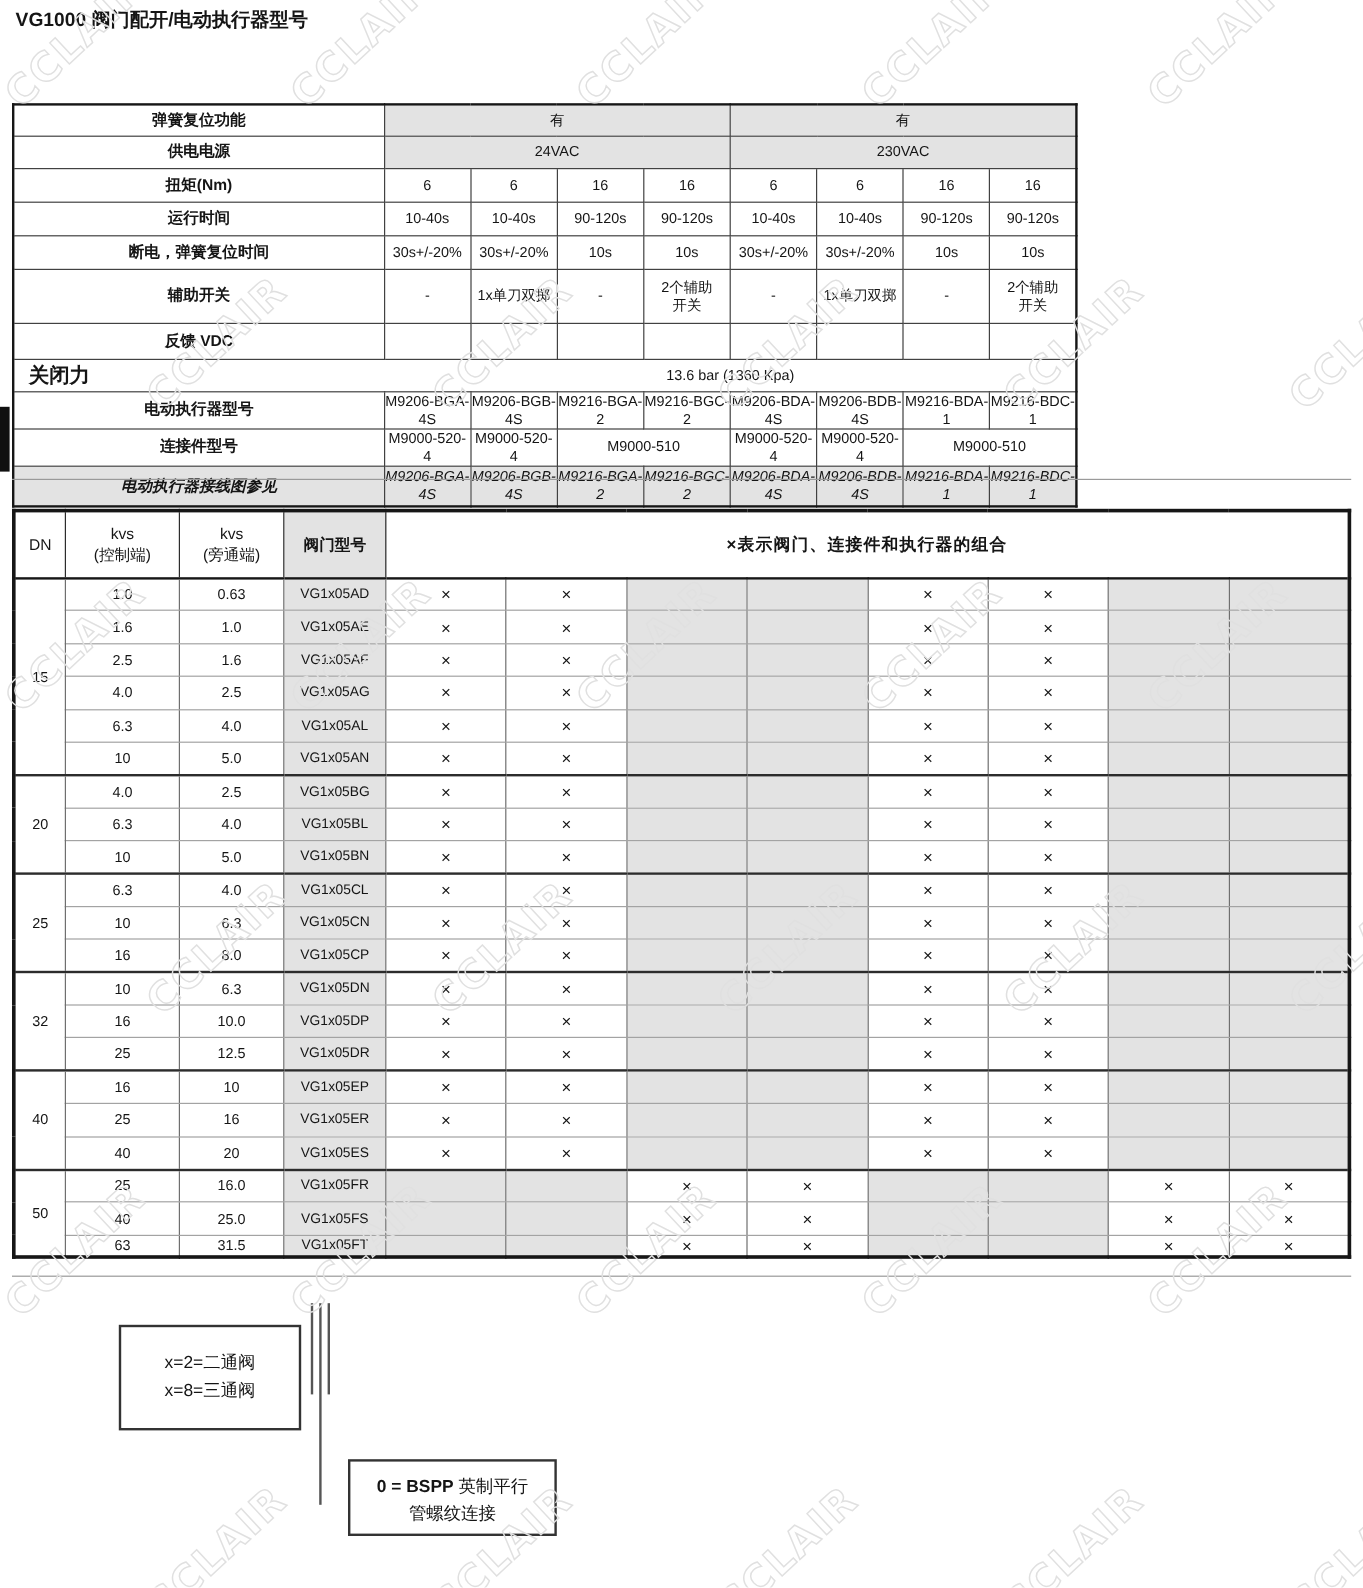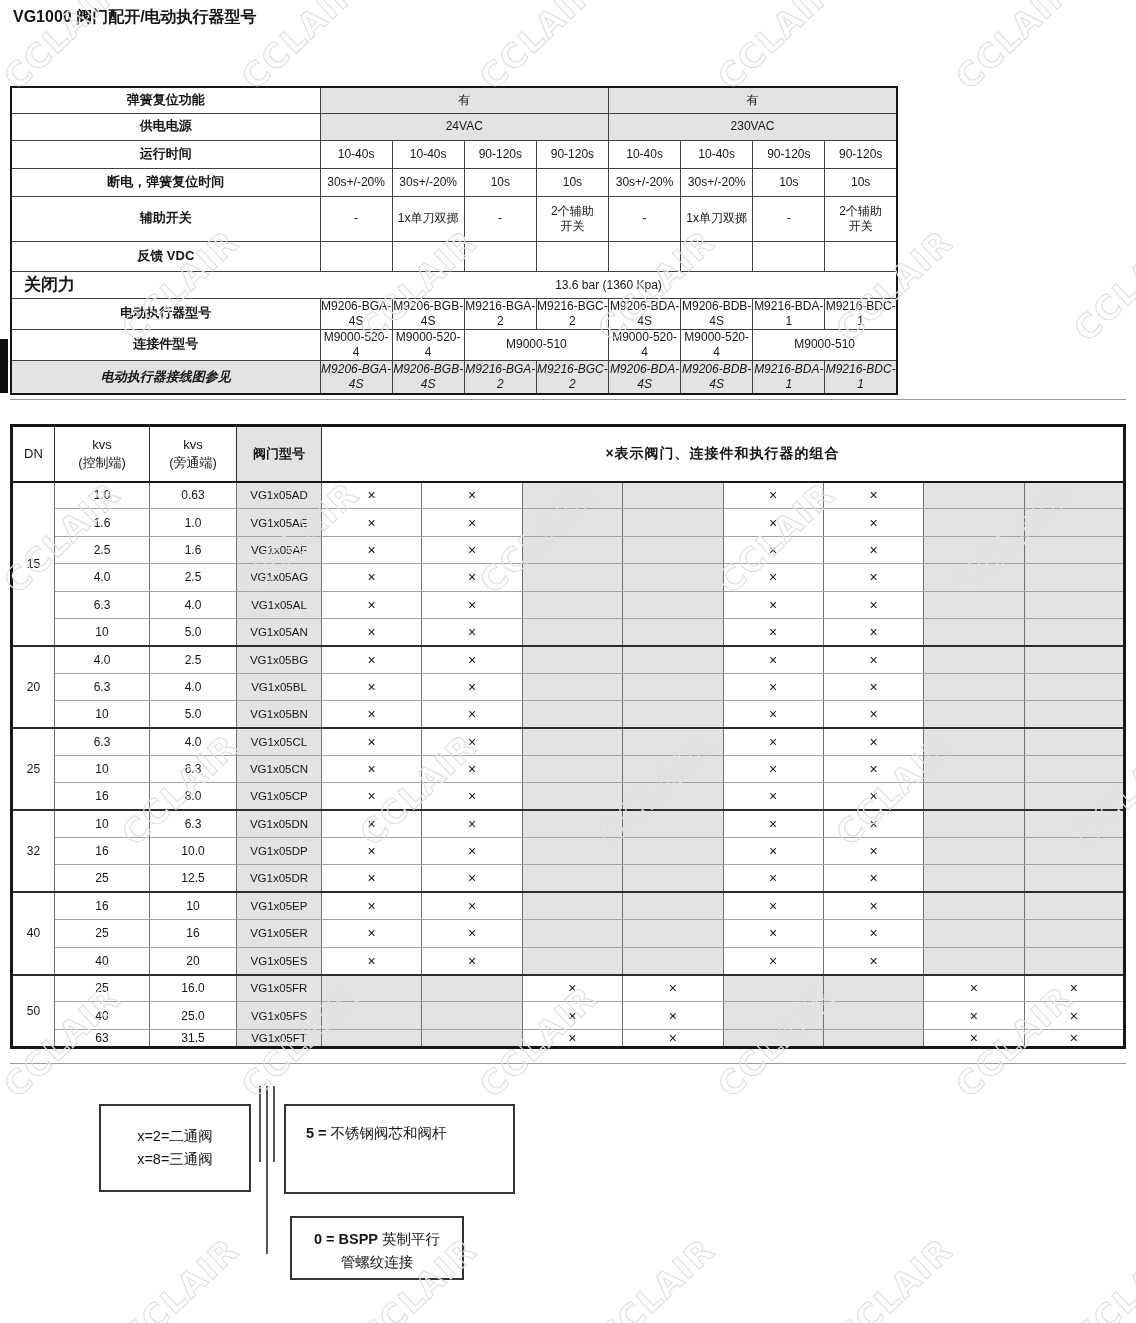--- a/index.html
+++ b/index.html
@@ -122,20 +122,31 @@
         <tr style="height: 26px;">
           <td class="lbl">弹簧复位功能</td>
           <td class="val shade" colspan="4">有</td>
           <td class="val shade" colspan="4">有</td>
         </tr>
         <tr style="height: 27px;">
           <td class="lbl">供电电源</td>
           <td class="val shade" colspan="4">24VAC</td>
           <td class="val shade" colspan="4">230VAC</td>
         </tr>
+        <tr style="height: 28px;">
+          <td class="lbl">扭矩(Nm)</td>
+          <td class="val">6</td>
+          <td class="val">6</td>
+          <td class="val">16</td>
+          <td class="val">16</td>
+          <td class="val">6</td>
+          <td class="val">6</td>
+          <td class="val">16</td>
+          <td class="val">16</td>
+        </tr>
         <tr style="height: 28px; padding-left: 32px;">
           <td class="lbl">运行时间</td>
           <td class="val">10-40s</td>
           <td class="val">10-40s</td>
           <td class="val">90-120s</td>
           <td class="val">90-120s</td>
           <td class="val">10-40s</td>
           <td class="val">10-40s</td>
           <td class="val">90-120s</td>
           <td class="val">90-120s</td>
@@ -525,26 +536,20 @@
   <div class="subline" style="top:1063px"></div>
 
   <div class="vline" style="left:259px;top:1086px;height:76px"></div>
   <div class="vline" style="left:266px;top:1086px;height:168px"></div>
   <div class="vline" style="left:273px;top:1086px;height:76px"></div>
 
   <div class="lgbox" id="lg1">
     <div>x=2=二通阀</div>
     <div>x=8=三通阀</div>
   </div>
-  <div class="lgbox" id="lg2">
-    <div class="inner">
-      <b>5 =</b>
-      <span>不锈钢阀芯和阀杆</span>
-    </div>
-  </div>
   <div class="lgbox" id="lg3">
     <div>
       <b>0 = BSPP</b>
       <span>英制平行</span>
     </div>
     <div>管螺纹连接</div>
   </div>
 
 </div>
 

